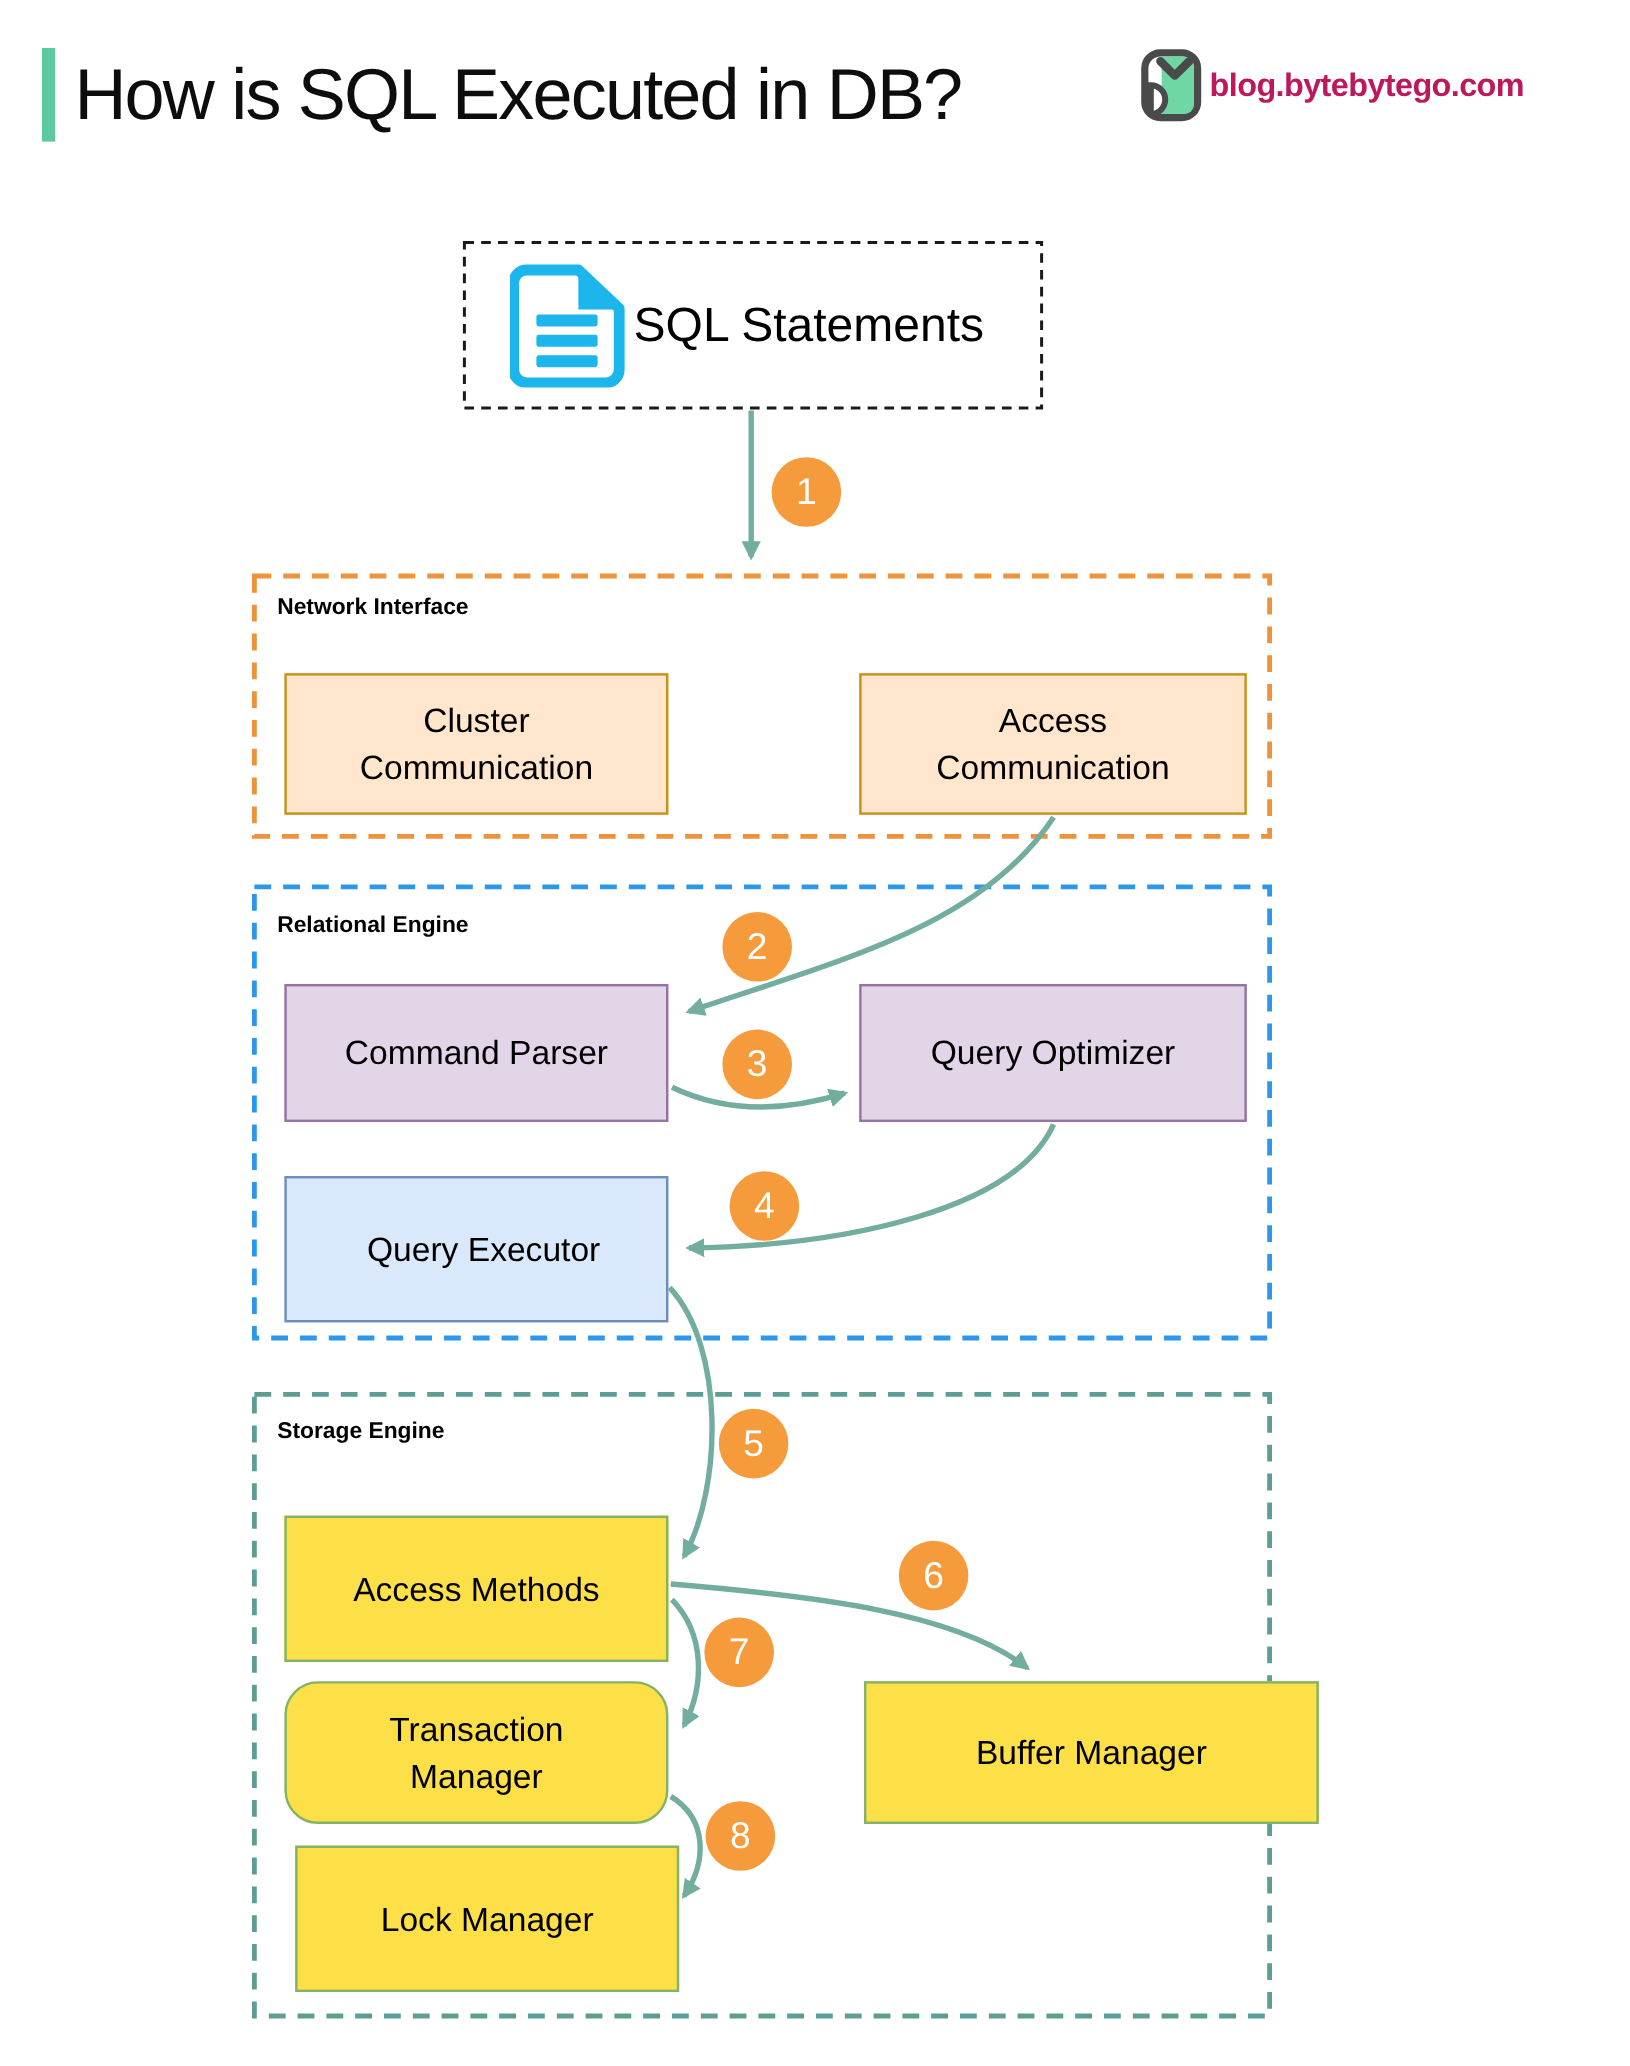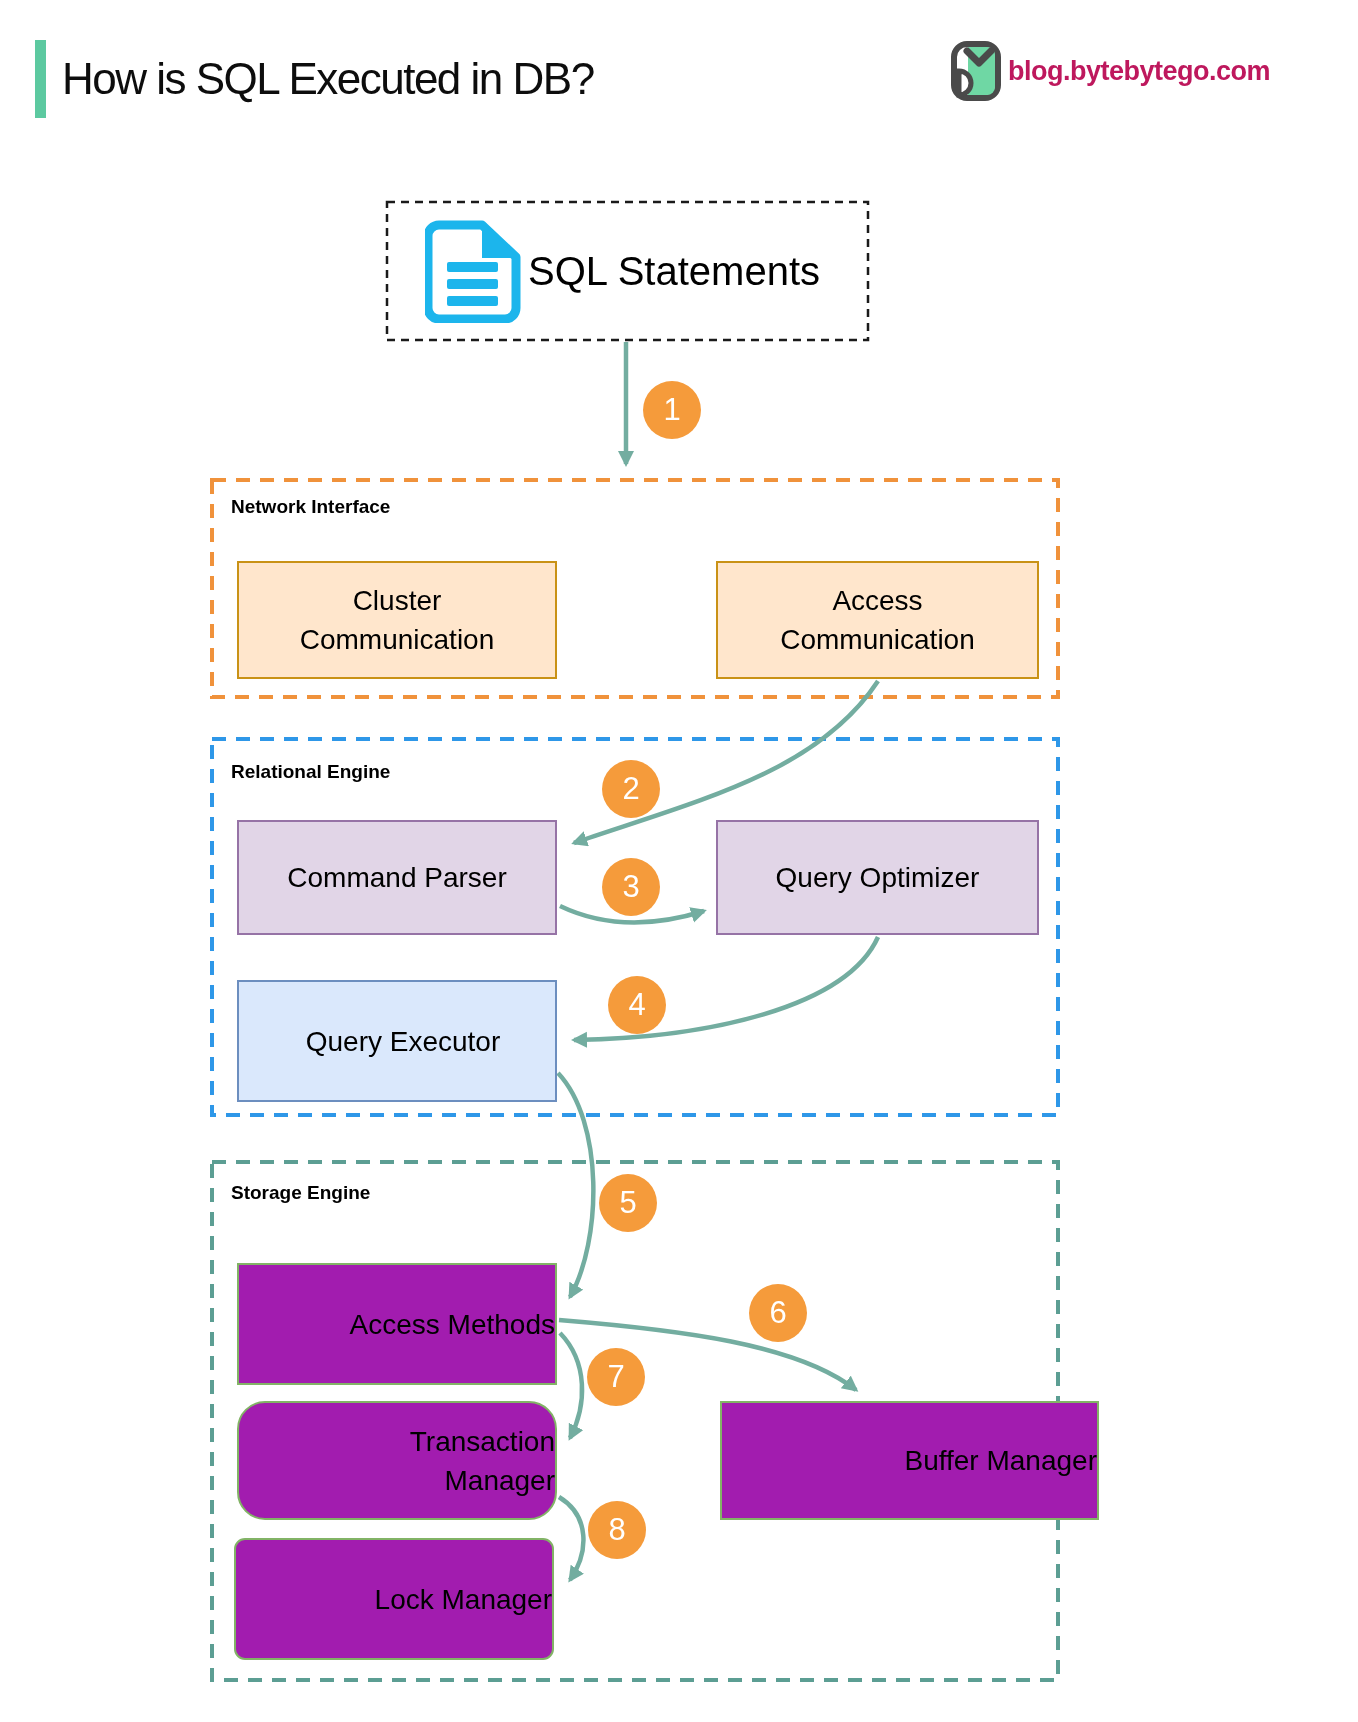--- a/index.html
+++ b/index.html
@@ -4,21 +4,21 @@
 <style>
   html,body{margin:0;padding:0;background:#ffffff;}
   #canvas{
     position:relative;width:1358px;height:1722px;background:#ffffff;
     font-family:"Liberation Sans",sans-serif;color:#000;overflow:hidden;
   }
   .abs{position:absolute;}
 
   
   .title-bar{left:35px;top:40px;width:11px;height:78px;background:#5CC9A0;}
-  .page-title{left:62px;top:36px;width:830px;height:86px;font-size:44px;
+  .page-title{left:62px;top:36px;width:830px;height:86px;font-size:60px;
     letter-spacing:-1.5px;color:#0d0d0d;white-space:nowrap;line-height:86px;}
   .brand{left:950px;top:40px;height:62px;display:flex;align-items:center;gap:6px;}
   .brand-text{font-size:27px;font-weight:700;color:#be185d;letter-spacing:-0.5px;}
 
   
   #wires{left:0;top:0;width:1358px;height:1722px;pointer-events:none;}
 
   
   .sql-label{left:528px;top:202px;width:300px;height:138px;display:flex;
     align-items:center;font-size:40px;}
@@ -28,30 +28,30 @@
   .t-network{left:231px;top:496px;}
   .t-relational{left:231px;top:761px;}
   .t-storage{left:231px;top:1182px;}
 
   
   .node{display:flex;flex-direction:column;align-items:center;justify-content:center;
     font-size:28px;line-height:39px;text-align:center;box-sizing:border-box;border:2px solid;}
   .orange-node{background:#FFE6CC;border-color:#C99216;}
   .purple-node{background:#E1D5E7;border-color:#9673A6;}
   .blue-node{background:#DAE8FC;border-color:#6C8EBF;padding-left:12px;}
-  .green-node{background:#a21caf;border-color:#82B366;align-items:flex-end;}
+  .green-node{background:#fde047;border-color:#82B366;}
 
   .n-cluster{left:237px;top:561px;width:320px;height:118px;}
   .n-client{left:716px;top:561px;width:323px;height:118px;}
   .n-parser{left:237px;top:820px;width:320px;height:115px;}
   .n-optimizer{left:716px;top:820px;width:323px;height:115px;}
   .n-executor{left:237px;top:980px;width:320px;height:122px;}
   .n-access{left:237px;top:1263px;width:320px;height:122px;}
   .n-transaction{left:237px;top:1401px;width:320px;height:119px;border-radius:28px;}
-  .n-lock{left:234px;top:1538px;width:320px;height:122px;border-radius:11px;}
+  .n-lock{left:246px;top:1538px;width:320px;height:122px;}
   .n-buffer{left:720px;top:1401px;width:379px;height:119px;}
 
   
   .step{width:58px;height:58px;border-radius:50%;background:#F59B3B;color:#fff;
     display:flex;align-items:center;justify-content:center;font-size:31px;}
   .s1{left:643px;top:381px;}
   .s2{left:602px;top:760px;}
   .s3{left:602px;top:858px;}
   .s4{left:608px;top:976px;}
   .s5{left:599px;top:1174px;}

